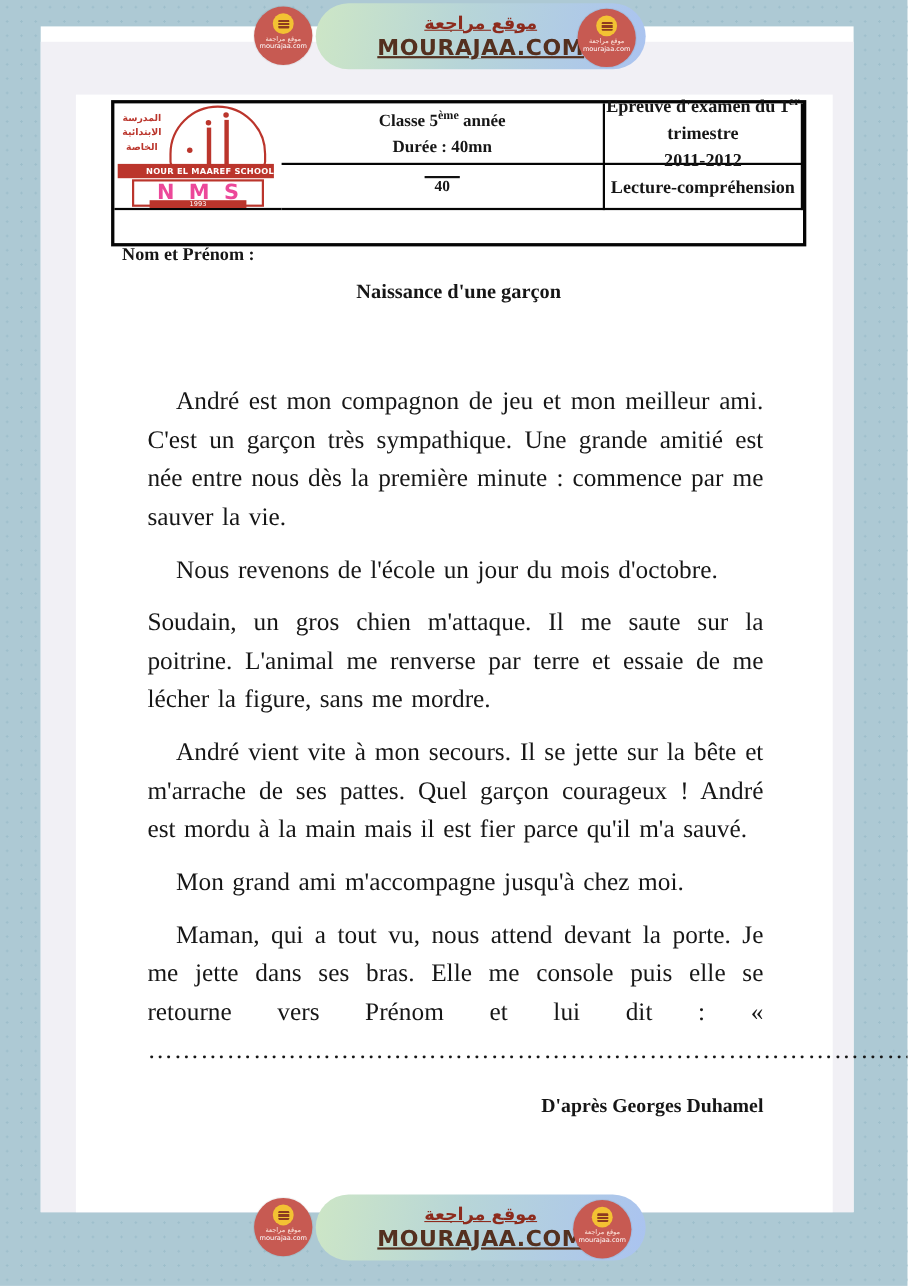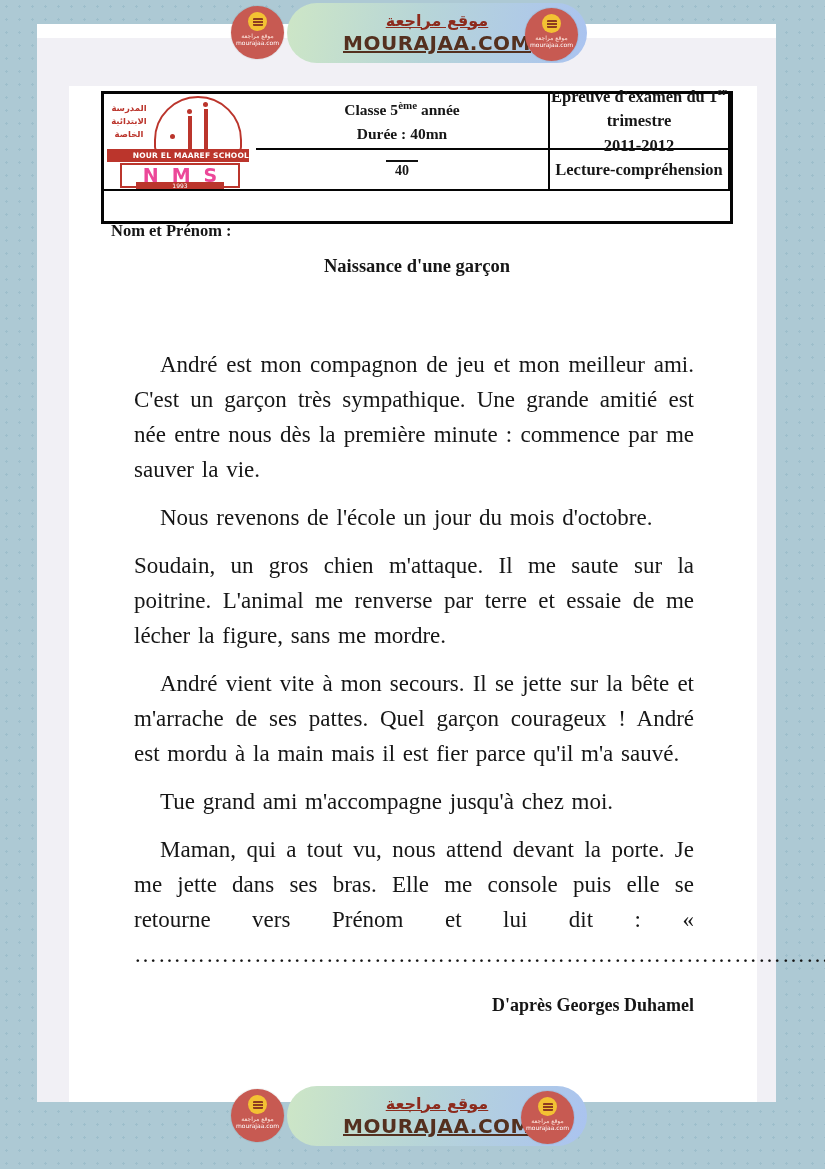--- a/index.html
+++ b/index.html
@@ -121,21 +121,21 @@
     <div class="row-name">Nom et Prénom :</div>
   </div>
 
   <div class="doc-title">Naissance d'une garçon</div>
 
   <div class="doc-text">
     <p>André est mon compagnon de jeu et mon meilleur ami. C'est un garçon très sympathique. Une grande amitié est née entre nous dès la première minute : commence par me sauver la vie.</p>
     <p>Nous revenons de l'école un jour du mois d'octobre.</p>
     <p class="no-indent">Soudain, un gros chien m'attaque. Il me saute sur la poitrine. L'animal me renverse par terre et essaie de me lécher la figure, sans me mordre.</p>
     <p>André vient vite à mon secours. Il se jette sur la bête et m'arrache de ses pattes. Quel garçon courageux ! André est mordu à la main mais il est fier parce qu'il m'a sauvé.</p>
-    <p>Tue grand ami m'accompagne jusqu'à chez moi.</p>
+    <p>Mon grand ami m'accompagne jusqu'à chez moi.</p>
     <p><span>Maman, qui a tout vu, nous attend devant la porte. Je me jette dans ses bras. Elle me console puis elle se retourne vers Prénom et lui dit : « </span><span class="dots">……………………………………………………………………………………………………………………………………………………………………………………</span></p>
   </div>
 
   <div class="attribution">D'après Georges Duhamel</div>
 </div>
 
 <div class="pill pill-top">
   <div class="ar-line">موقع مراجعة</div>
   <div class="site-line">MOURAJAA.COM</div>
 </div>

